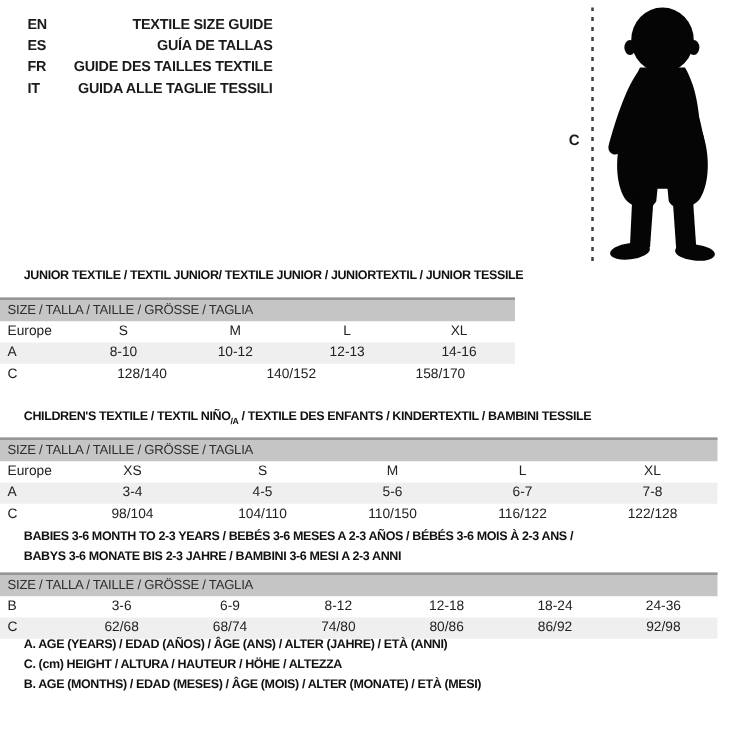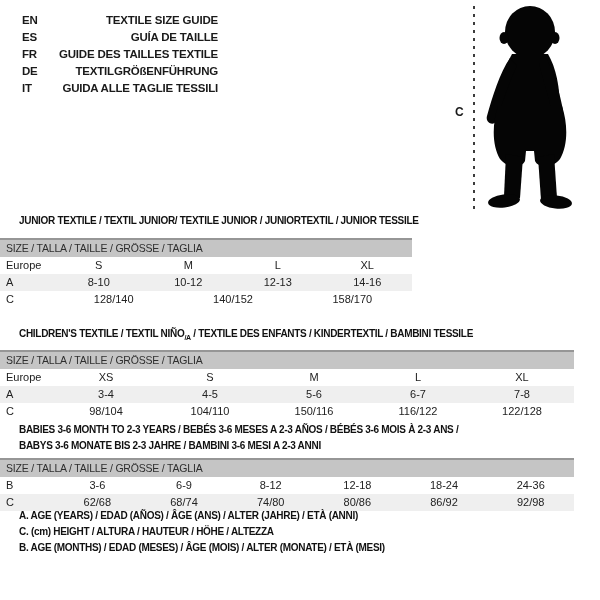--- a/index.html
+++ b/index.html
@@ -50,29 +50,25 @@
 
 <div>
 
   <div class="abs langs">
     <div class="lang-row">
       <span class="lang-code">EN</span>
       <span>TEXTILE SIZE GUIDE</span>
     </div>
     <div class="lang-row">
       <span class="lang-code">ES</span>
-      <span>GUÍA DE TAILLE</span>
+      <span>GUÍA DE TALLAS</span>
     </div>
     <div class="lang-row">
       <span class="lang-code">FR</span>
       <span>GUIDE DES TAILLES TEXTILE</span>
-    </div>
-    <div class="lang-row">
-      <span class="lang-code">DE</span>
-      <span>TEXTILGRÖßENFÜHRUNG</span>
     </div>
     <div class="lang-row">
       <span class="lang-code">IT</span>
       <span>GUIDA ALLE TAGLIE TESSILI</span>
     </div>
   </div>
 
   <div class="abs dotted-line"></div>
   <div class="abs c-label">C</div>
   <svg class="abs baby" width="112" height="212" viewBox="0 0 112 212">
@@ -134,21 +130,21 @@
       <div class="cell">3-4</div>
       <div class="cell">4-5</div>
       <div class="cell">5-6</div>
       <div class="cell">6-7</div>
       <div class="cell">7-8</div>
     </div>
     <div class="t-row">
       <div class="lbl">C</div>
       <div class="cell">98/104</div>
       <div class="cell">104/110</div>
-      <div class="cell">150/116</div>
+      <div class="cell">110/150</div>
       <div class="cell">116/122</div>
       <div class="cell">122/128</div>
     </div>
   </div>
 
   <div class="abs sec-title" style="top:422px;">
     <div>BABIES 3-6 MONTH TO 2-3 YEARS / BEBÉS 3-6 MESES A 2-3 AÑOS / BÉBÉS 3-6 MOIS À 2-3 ANS /</div>
     <div>BABYS 3-6 MONATE BIS 2-3 JAHRE / BAMBINI 3-6 MESI A 2-3 ANNI</div>
   </div>
   <div class="abs size-table" style="top:458px;width:574px;">

